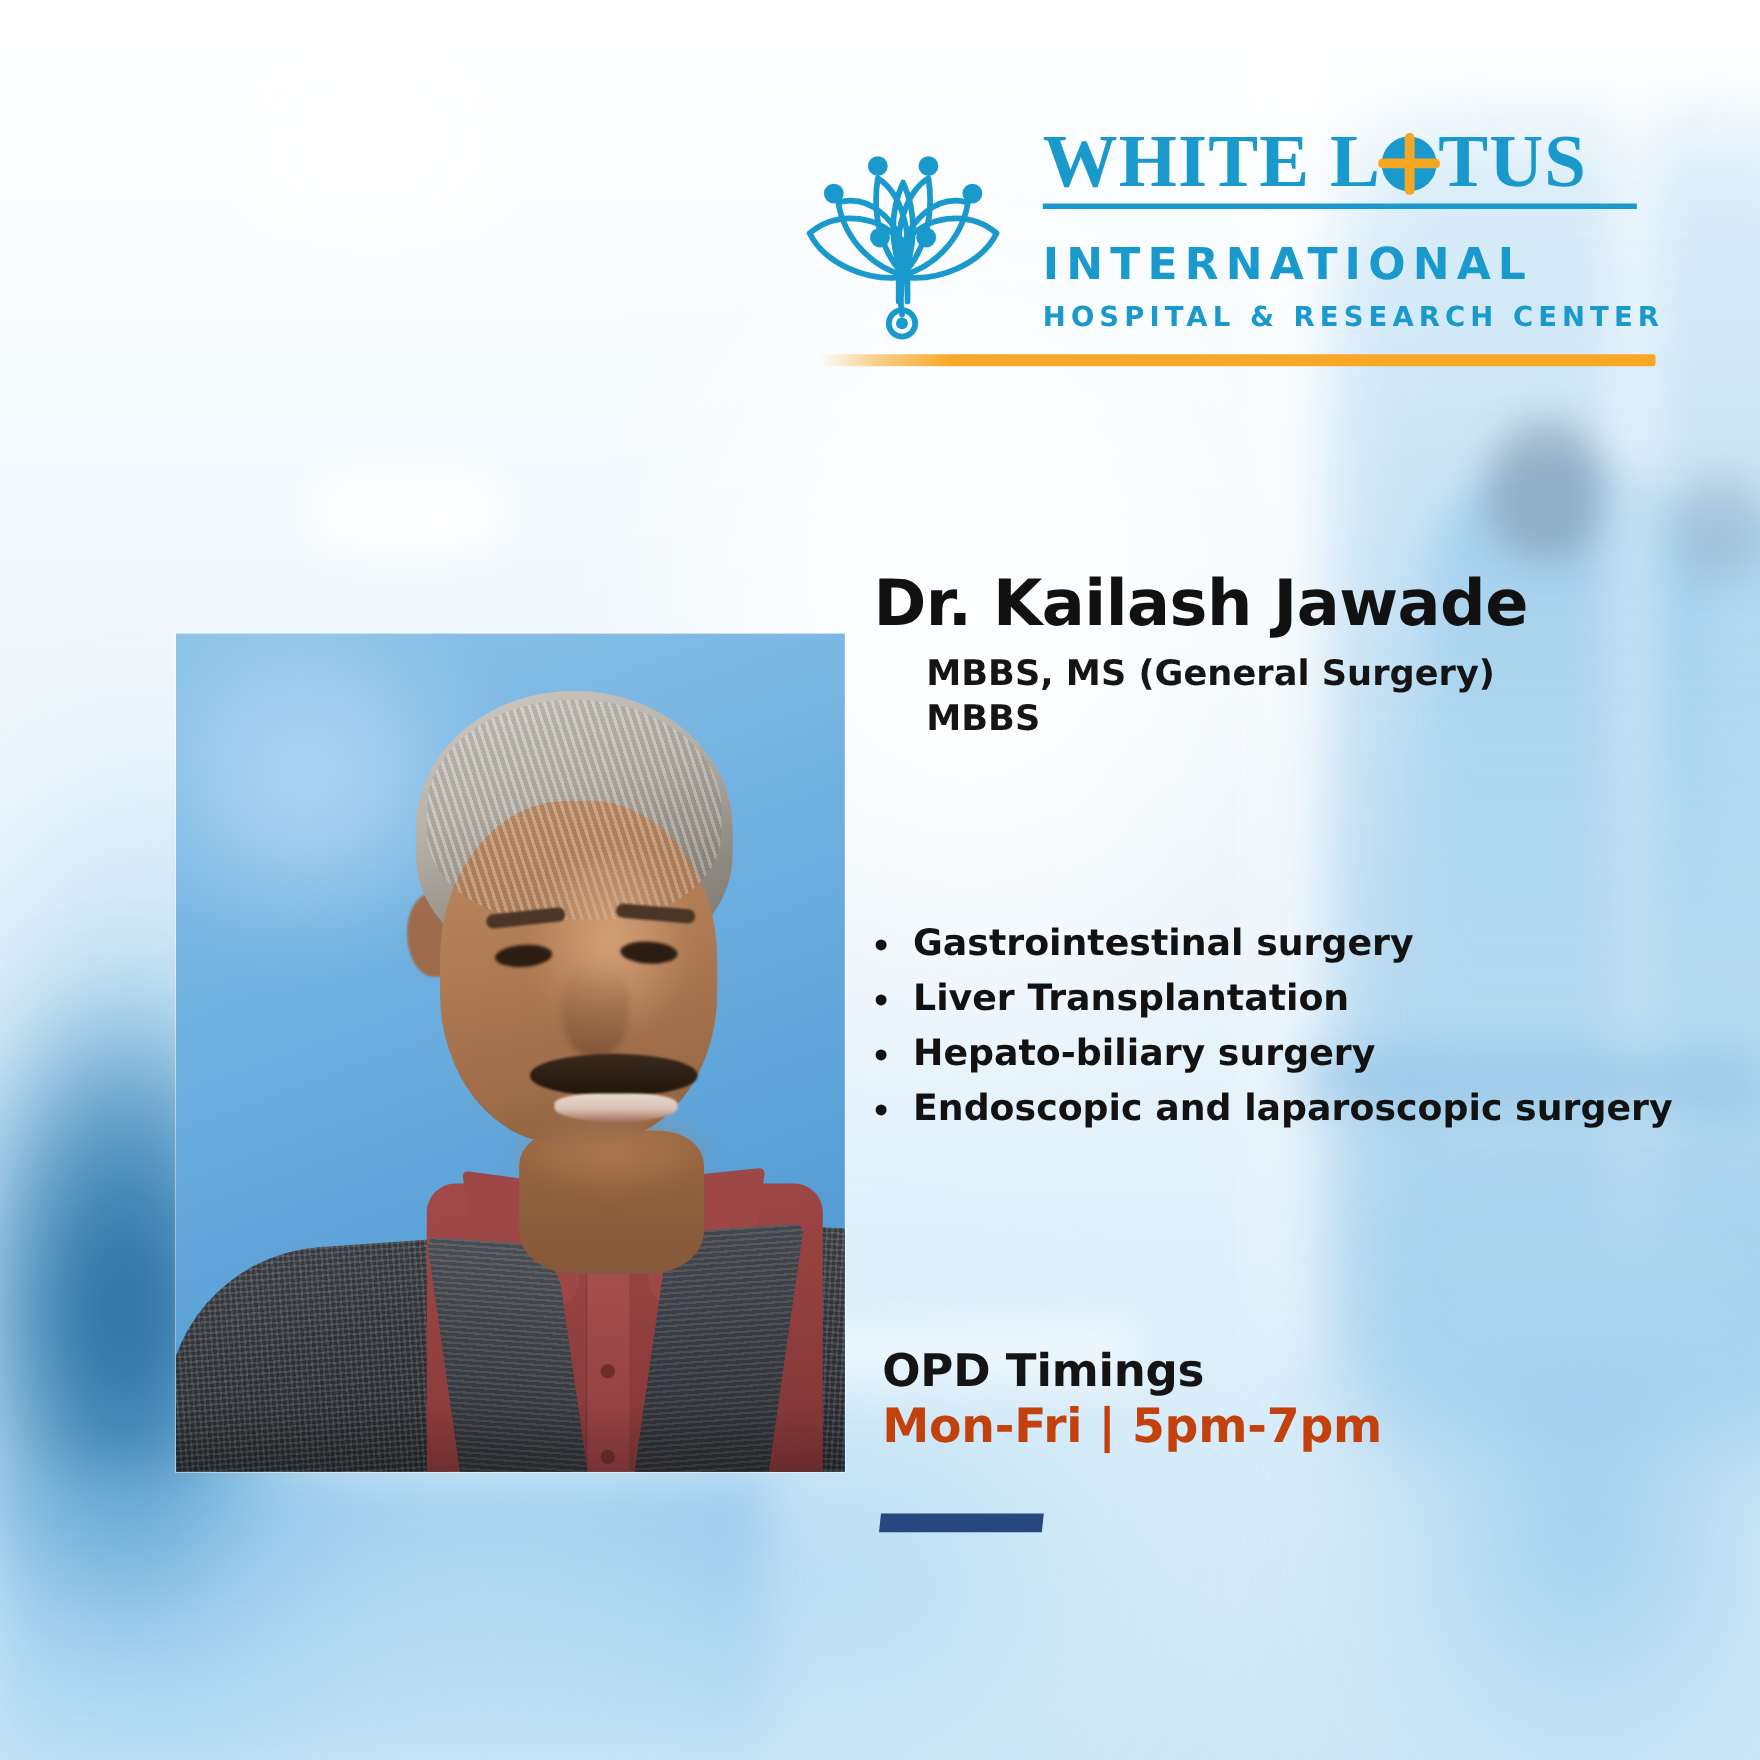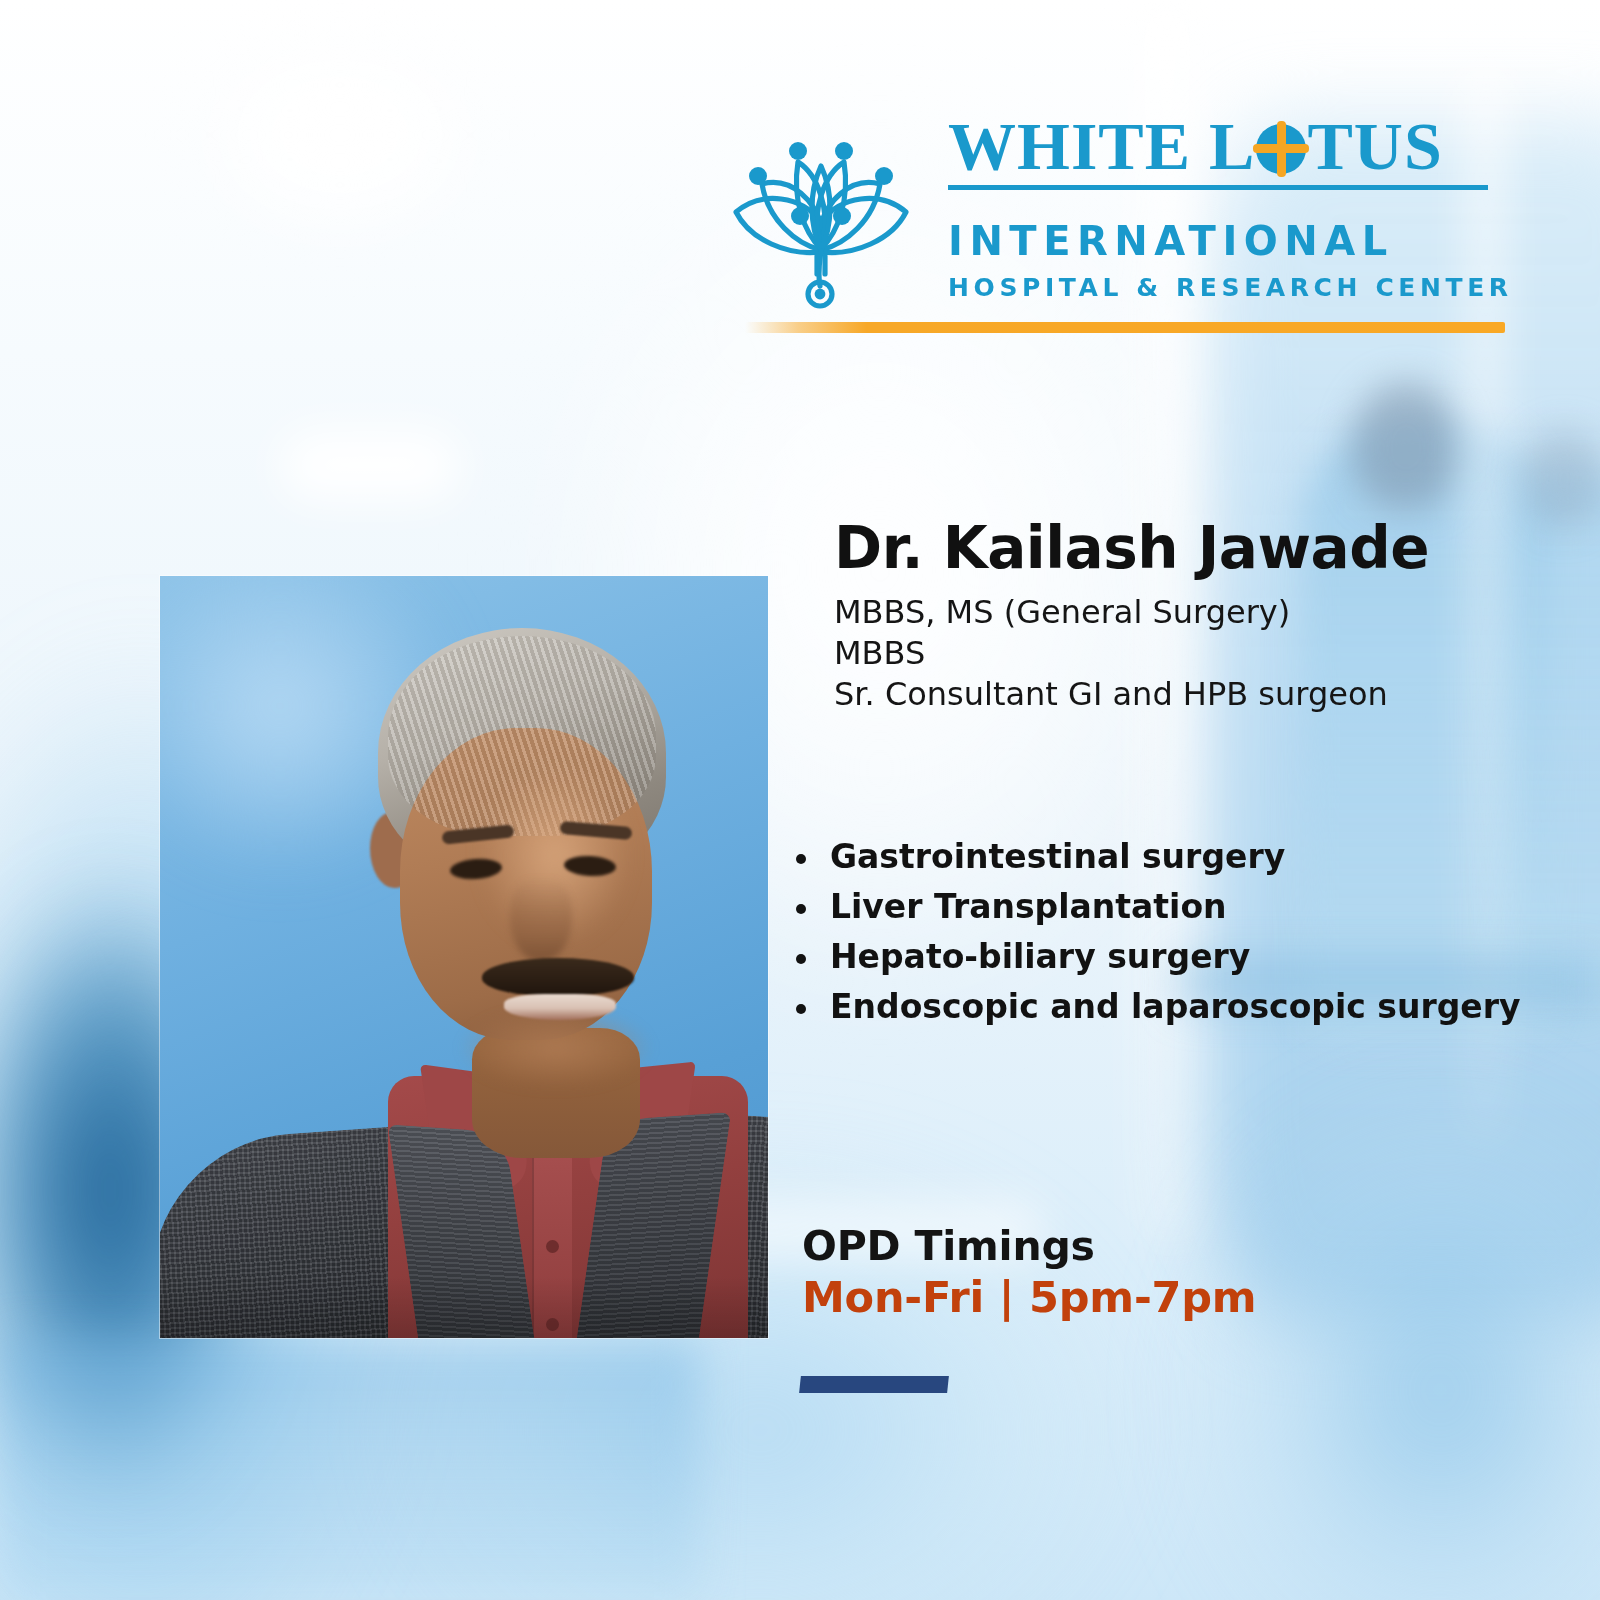--- a/index.html
+++ b/index.html
@@ -386,40 +386,41 @@
   }
   .dp-shoulder-shadow {
     position: absolute;
     left: 0; top: 700px; width: 608px; height: 80px;
     background: linear-gradient(180deg, rgba(0,0,0,0) 0%, rgba(0,0,0,0.22) 100%);
   }
 
   
   #info-col {
     position: absolute;
-    left: 834px;
+    left: 794px;
     top: 518px;
     width: 700px;
   }
   #doctor-name {
     font-family: "DejaVu Sans", sans-serif;
     font-weight: 700;
     font-size: 58px;
     line-height: 1.04;
     color: #111111;
     letter-spacing: -0.5px;
     white-space: nowrap;
   }
   .cred-line {
     font-family: "DejaVu Sans", sans-serif;
-    font-weight: 400;
+    font-weight: 700;
     font-size: 32px;
     line-height: 1.27;
     color: #151515;
     white-space: nowrap;
+    margin-left: 48px;
   }
   .cred-line.first { margin-top: 14px; }
 
   #specialties {
     margin: 0;
     padding: 0;
     list-style: none;
     position: absolute;
     left: 794px;
     top: 832px;
@@ -587,21 +588,20 @@
     <div class="dp-chin"></div>
     <div class="dp-mustache"></div>
     <div class="dp-mouth"></div>
     <div class="dp-shoulder-shadow"></div>
   </div>
 
   <div id="info-col">
     <div id="doctor-name">Dr. Kailash Jawade</div>
     <div class="cred-line first">MBBS, MS (General Surgery)</div>
     <div class="cred-line">MBBS</div>
-    <div class="cred-line">Sr. Consultant GI and HPB surgeon</div>
   </div>
 
   <ul id="specialties">
     <li>
       <span class="bullet-dot"></span>
       <span>Gastrointestinal surgery</span>
     </li>
     <li>
       <span class="bullet-dot"></span>
       <span>Liver Transplantation</span>

